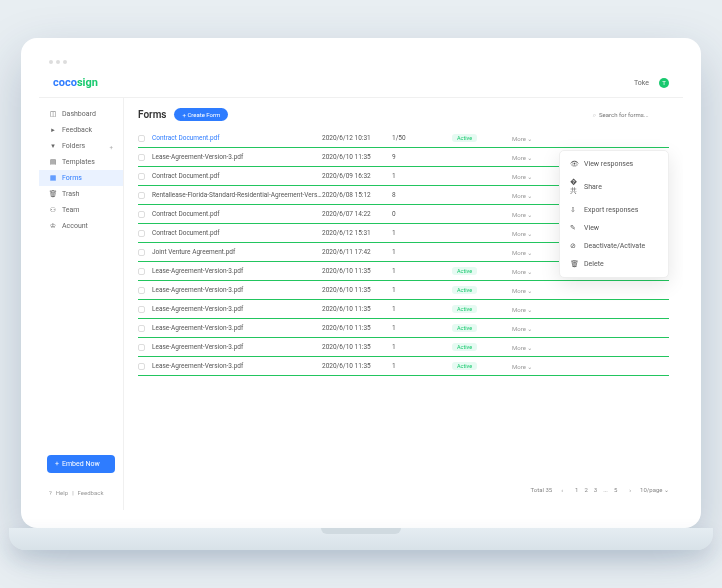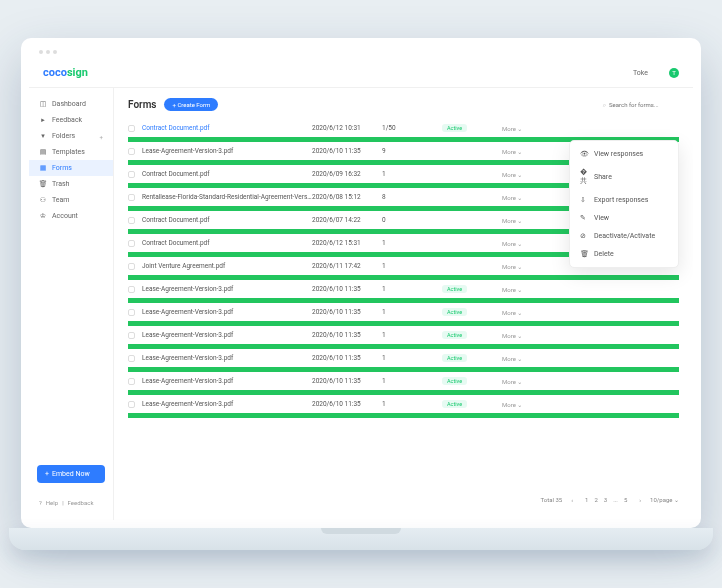--- a/index.html
+++ b/index.html
@@ -1,46 +1,46 @@
 <!DOCTYPE html>
 <html><head>
 <meta charset="utf-8">
 <style>
 *{margin:0;padding:0;box-sizing:border-box;font-family:-apple-system,BlinkMacSystemFont,'Segoe UI',Roboto,sans-serif}
 body{background:#e8eef2;display:flex;align-items:center;justify-content:center;min-height:588px;padding:20px}
 .laptop{position:relative;width:680px}
-.screen{background:#fff;border-radius:10px;padding:8px;box-shadow:0 20px 50px rgba(30,60,100,.25);height:490px;overflow:hidden}
+.screen{background:#fff;border-radius:16px;padding:18px;box-shadow:0 20px 50px rgba(30,60,100,.25);height:490px;overflow:hidden}
 .app{background:#fff;height:100%;display:flex;flex-direction:column;font-size:7px;color:#333}
 .browser-bar{height:12px;display:flex;align-items:center;padding:0 10px;gap:3px}
 .dot{width:4px;height:4px;border-radius:50%;background:#ddd}
 .header{display:flex;align-items:center;justify-content:space-between;padding:8px 14px;border-bottom:1px solid #f0f0f0}
 .logo{font-weight:700;font-size:11px}
 .logo-coco{color:#2e7cff}
 .logo-sign{color:#18c96e}
-.user-area{display:flex;align-items:center;gap:21px;font-size:7px;color:#666}
+.user-area{display:flex;align-items:center;gap:10px;font-size:7px;color:#666}
 .avatar{width:10px;height:10px;border-radius:50%;background:#18c96e;color:#fff;display:flex;align-items:center;justify-content:center;font-size:6px}
 .body{flex:1;display:flex;overflow:hidden}
 .sidebar{width:85px;border-right:1px solid #f0f0f0;padding:8px 0;display:flex;flex-direction:column}
 .nav{flex:1}
 .nav-item{display:flex;align-items:center;padding:4px 10px;gap:5px;color:#666;font-size:7px;cursor:pointer}
 .nav-item.active{background:#eaf2ff;color:#2e7cff}
 .nav-icon{width:8px;height:8px;display:flex;align-items:center;justify-content:center;font-size:7px}
 .expand{margin-left:auto;color:#aaa;font-size:6px}
 .start-btn{margin:10px 8px;background:#2e7cff;color:#fff;border:none;border-radius:4px;padding:5px 8px;font-size:7px;display:flex;align-items:center;gap:3px;cursor:pointer}
 .sidebar-footer{padding:6px 10px;font-size:6px;color:#999;display:flex;gap:4px}
 .main{flex:1;padding:10px 14px;display:flex;flex-direction:column;position:relative;overflow:hidden}
 .main-header{display:flex;align-items:center;gap:8px;margin-bottom:8px}
 .page-title{font-size:10px;font-weight:600}
 .create-btn{background:#2e7cff;color:#fff;border:none;border-radius:10px;padding:3px 8px;font-size:6px;cursor:pointer}
 .search{margin-left:auto;display:flex;align-items:center;gap:3px;color:#bbb;font-size:6px}
 .search input{border:none;outline:none;font-size:6px;width:70px}
 .table{flex:1;overflow:hidden}
 .thead,.trow{display:grid;grid-template-columns:14px 170px 70px 60px 60px 40px;align-items:center;padding:5px 0;font-size:6.5px}
 .thead{color:#888;border-bottom:1px solid #f0f0f0;font-weight:500}
-.trow{border-bottom:5px solid #22c55e;color:#555}
+.trow{border-bottom:1px solid #22c55e;color:#555}
 .trow .name{white-space:nowrap;overflow:hidden;text-overflow:ellipsis}
 .checkbox{width:7px;height:7px;border:1px solid #ddd;border-radius:2px}
 .link{color:#2e7cff}
 .badge{display:inline-block;background:#e6faf2;color:#18c96e;padding:1px 5px;border-radius:3px;font-size:5.5px}
 .more-btn{color:#999;font-size:6px;cursor:pointer;white-space:nowrap}
 .dropdown{position:absolute;top:52px;right:14px;background:#fff;border:1px solid #eee;border-radius:5px;box-shadow:0 6px 20px rgba(0,0,0,.1);width:110px;padding:4px 0;z-index:10}
 .dd-item{display:flex;align-items:center;gap:6px;padding:5px 10px;font-size:7px;color:#555;cursor:pointer}
 .dd-item.active{background:#eaf2ff;color:#2e7cff}
 .dd-icon{width:8px;font-size:7px;color:inherit}
 .pagination{display:flex;align-items:center;justify-content:flex-end;gap:6px;font-size:6px;color:#888;padding:6px 0}

